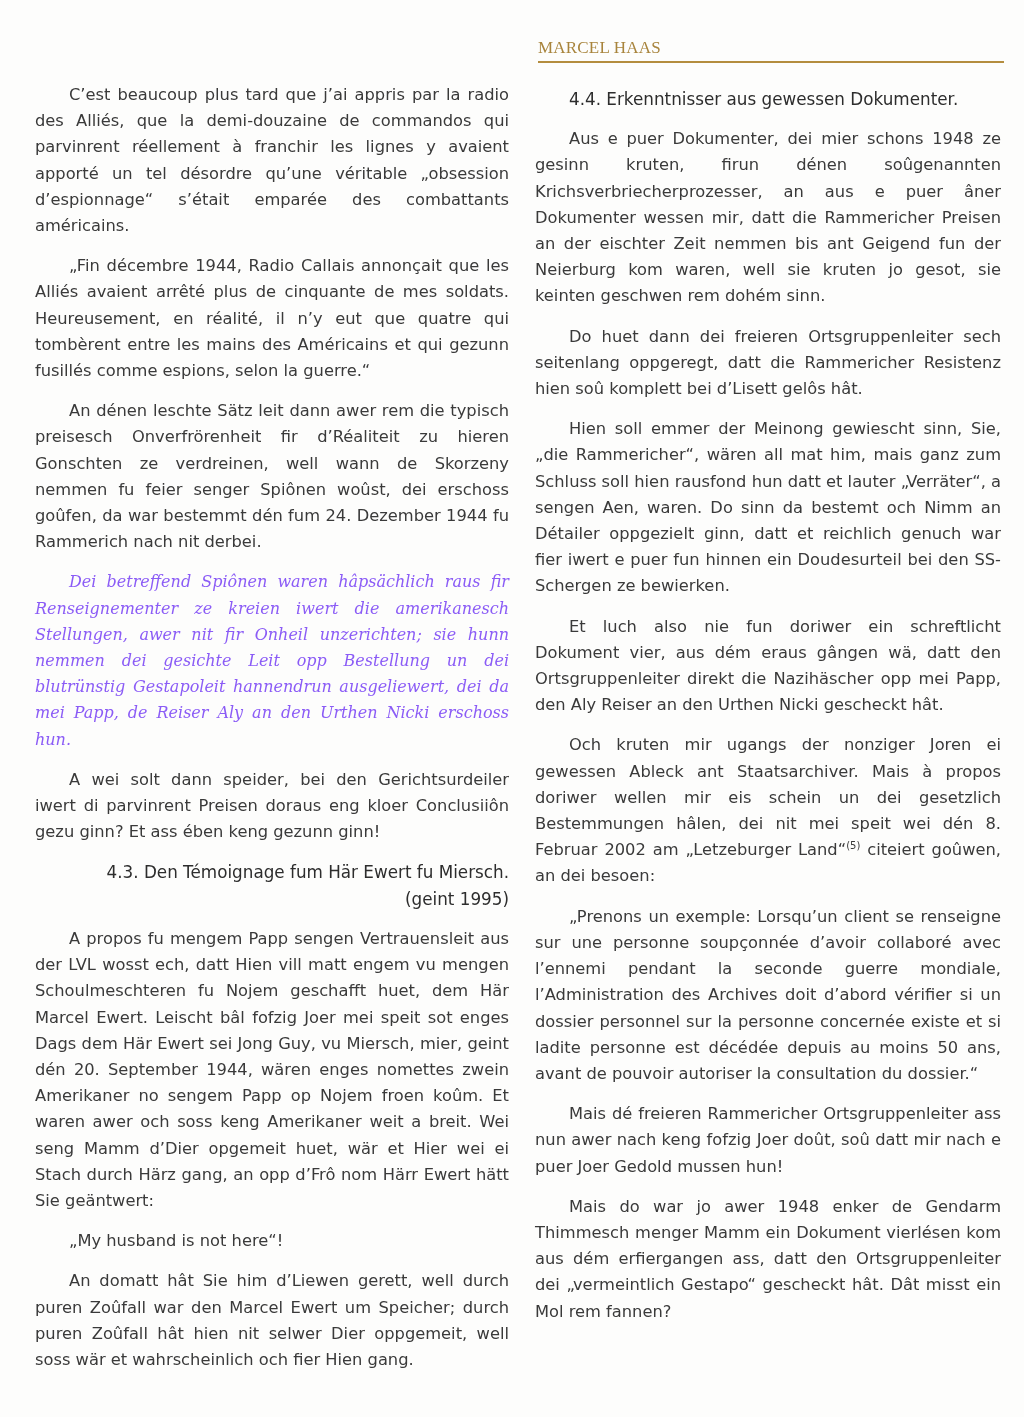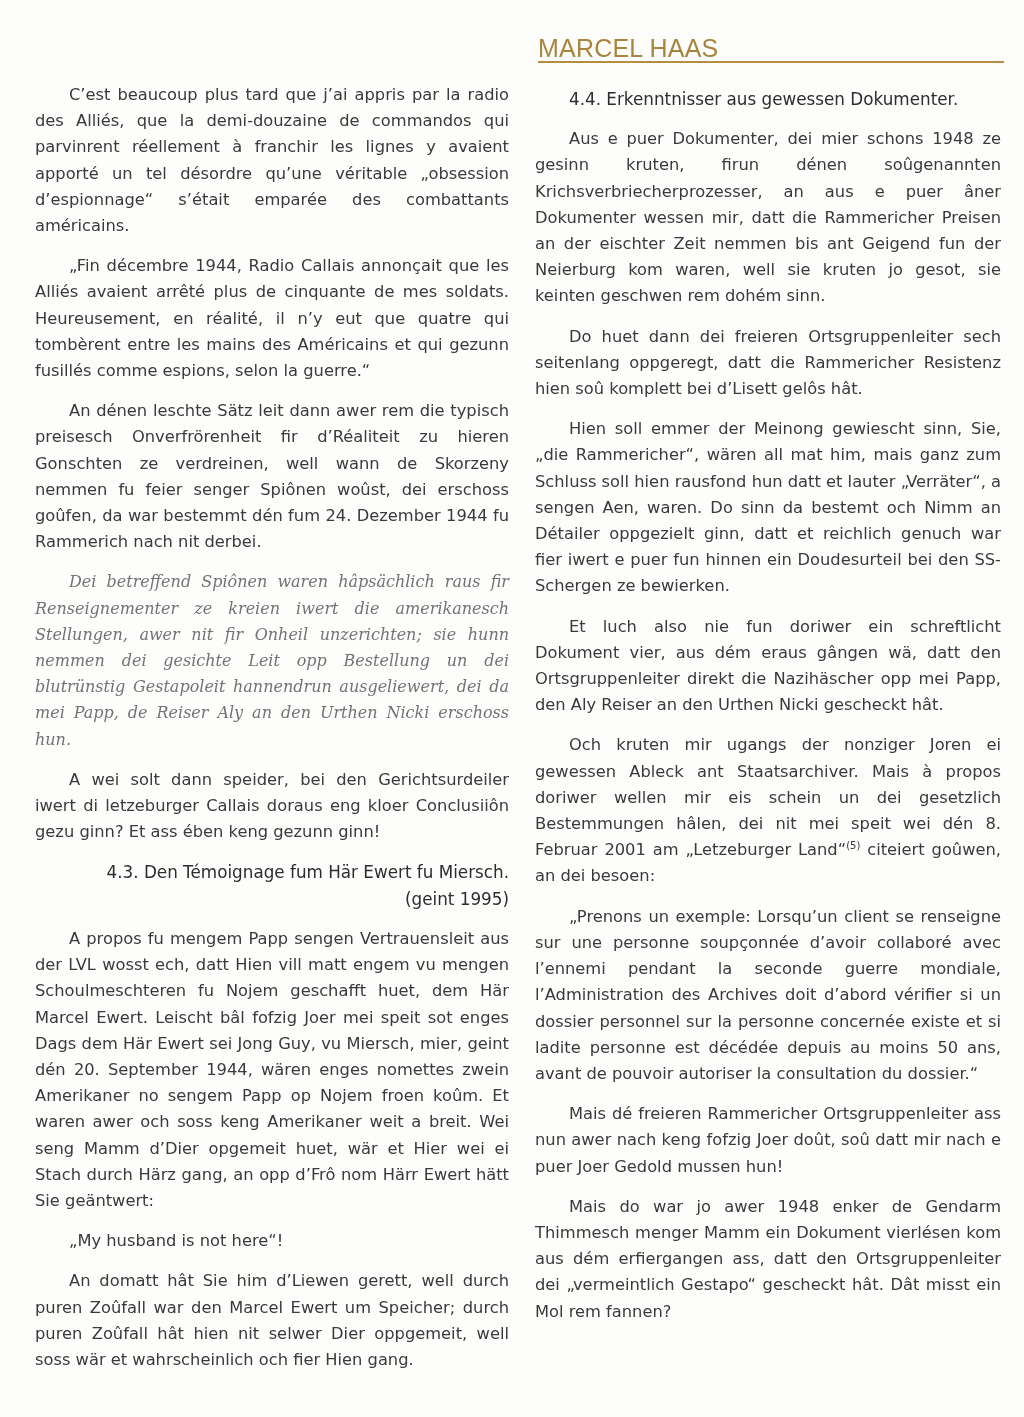--- a/index.html
+++ b/index.html
@@ -8,63 +8,63 @@
     background: #fdfdfc;
     position: relative;
     overflow: hidden;
     font-family: "DejaVu Sans", sans-serif;
     color: #3a3a3a;
   }
   .header {
     position: absolute; left: 538px; top: 36px; width: 466px;
   }
   .header-title {
-    font-family: Liberation Sans, sans-serif;
-    font-size: 25px; color: #a8843c; letter-spacing: 0.2px;
+    font-family: Liberation Serif, serif;
+    font-size: 17px; color: #a8843c; letter-spacing: 0.2px;
     line-height: 24px; display: block;
   }
   .header-rule {
     height: 2px; background: #b48d3f; margin-top: 1px; width: 466px;
   }
   .col {
     position: absolute; top: 82px;
     font-size: 16.3px; line-height: 26.2px;
     text-align: justify; hyphens: manual;
   }
   .col-left { left: 35px; width: 474px; }
   .col-right { left: 535px; width: 466px; top: 86px; }
   .para { margin: 0 0 14px 0; text-indent: 34px; }
-  .para.italic { font-family: "DejaVu Serif", serif; font-style: italic; font-size: 16px; color: #737373; }
+  .para.italic { font-family: "DejaVu Serif", serif; font-style: italic; font-size: 16px; color: #8b5cf6; }
   .heading { margin: 0 0 14px 0; text-indent: 34px; color: #2d2d2d; font-size: 16.8px; text-align: right; }
   .col-right .heading { text-align: left; }
   sup { font-size: 10px; line-height: 0; }
 </style>
 </head>
 <body>
 
 <div class="header">
   <span class="header-title">MARCEL HAAS</span>
   <div class="header-rule"></div>
 </div>
 
 <div class="col col-left">
   <p class="para">C’est beaucoup plus tard que j’ai appris par la radio des Alliés, que la demi-douzaine de commandos qui parvinrent réellement à franchir les lignes y avaient apporté un tel désordre qu’une véritable „obsession d’espionnage“ s’était emparée des combattants américains.</p>
   <p class="para">„Fin décembre 1944, Radio Callais annonçait que les Alliés avaient arrêté plus de cinquante de mes soldats. Heureusement, en réalité, il n’y eut que quatre qui tombèrent entre les mains des Américains et qui gezunn fusillés comme espions, selon la guerre.“</p>
   <p class="para">An dénen leschte Sätz leit dann awer rem die typisch preisesch Onverfrörenheit fir d’Réaliteit zu hieren Gonschten ze verdreinen, well wann de Skorzeny nemmen fu feier senger Spiônen woûst, dei erschoss goûfen, da war bestemmt dén fum 24. Dezember 1944 fu Rammerich nach nit derbei.</p>
   <p class="para italic">Dei betreffend Spiônen waren hâpsächlich raus fir Renseignementer ze kreien iwert die amerikanesch Stellungen, awer nit fir Onheil unzerichten; sie hunn nemmen dei gesichte Leit opp Bestellung un dei blutrünstig Gestapoleit hannendrun ausgeliewert, dei da mei Papp, de Reiser Aly an den Urthen Nicki erschoss hun.</p>
-  <p class="para">A wei solt dann speider, bei den Gerichtsurdeiler iwert di letzeburger Callais doraus eng kloer Conclusiiôn gezu ginn? Et ass ében keng gezunn ginn!</p>
+  <p class="para">A wei solt dann speider, bei den Gerichtsurdeiler iwert di parvinrent Preisen doraus eng kloer Conclusiiôn gezu ginn? Et ass ében keng gezunn ginn!</p>
   <p class="heading">4.3. Den Témoignage fum Här Ewert fu Miersch. (geint 1995)</p>
   <p class="para">A propos fu mengem Papp sengen Vertrauensleit aus der LVL wosst ech, datt Hien vill matt engem vu mengen Schoulmeschteren fu Nojem geschafft huet, dem Här Marcel Ewert. Leischt bâl fofzig Joer mei speit sot enges Dags dem Här Ewert sei Jong Guy, vu Miersch, mier, geint dén 20. September 1944, wären enges nomettes zwein Amerikaner no sengem Papp op Nojem froen koûm. Et waren awer och soss keng Amerikaner weit a breit. Wei seng Mamm d’Dier opgemeit huet, wär et Hier wei ei Stach durch Härz gang, an opp d’Frô nom Härr Ewert hätt Sie geäntwert:</p>
   <p class="para">„My husband is not here“!</p>
   <p class="para">An domatt hât Sie him d’Liewen gerett, well durch puren Zoûfall war den Marcel Ewert um Speicher; durch puren Zoûfall hât hien nit selwer Dier oppgemeit, well soss wär et wahrscheinlich och fier Hien gang.</p>
 </div>
 
 <div class="col col-right">
   <p class="heading">4.4. Erkenntnisser aus gewessen Dokumenter.</p>
   <p class="para">Aus e puer Dokumenter, dei mier schons 1948 ze gesinn kruten, firun dénen soûgenannten Krichsverbriecherprozesser, an aus e puer âner Dokumenter wessen mir, datt die Rammericher Preisen an der eischter Zeit nemmen bis ant Geigend fun der Neierburg kom waren, well sie kruten jo gesot, sie keinten geschwen rem dohém sinn.</p>
   <p class="para">Do huet dann dei freieren Ortsgruppenleiter sech seitenlang oppgeregt, datt die Rammericher Resistenz hien soû komplett bei d’Lisett gelôs hât.</p>
   <p class="para">Hien soll emmer der Meinong gewiescht sinn, Sie, „die Rammericher“, wären all mat him, mais ganz zum Schluss soll hien rausfond hun datt et lauter „Verräter“, a sengen Aen, waren. Do sinn da bestemt och Nimm an Détailer oppgezielt ginn, datt et reichlich genuch war fier iwert e puer fun hinnen ein Doudesurteil bei den SS-Schergen ze bewierken.</p>
   <p class="para">Et luch also nie fun doriwer ein schreftlicht Dokument vier, aus dém eraus gângen wä, datt den Ortsgruppenleiter direkt die Nazihäscher opp mei Papp, den Aly Reiser an den Urthen Nicki gescheckt hât.</p>
-  <p class="para"><span>Och kruten mir ugangs der nonziger Joren ei gewessen Ableck ant Staatsarchiver. Mais à propos doriwer wellen mir eis schein un dei gesetzlich Bestemmungen hâlen, dei nit mei speit wei dén 8. Februar 2001 am „Letzeburger Land“</span><sup>(5)</sup><span> citeiert goûwen, an dei besoen:</span></p>
+  <p class="para"><span>Och kruten mir ugangs der nonziger Joren ei gewessen Ableck ant Staatsarchiver. Mais à propos doriwer wellen mir eis schein un dei gesetzlich Bestemmungen hâlen, dei nit mei speit wei dén 8. Februar 2002 am „Letzeburger Land“</span><sup>(5)</sup><span> citeiert goûwen, an dei besoen:</span></p>
   <p class="para">„Prenons un exemple: Lorsqu’un client se renseigne sur une personne soupçonnée d’avoir collaboré avec l’ennemi pendant la seconde guerre mondiale, l’Administration des Archives doit d’abord vérifier si un dossier personnel sur la personne concernée existe et si ladite personne est décédée depuis au moins 50 ans, avant de pouvoir autoriser la consultation du dossier.“</p>
   <p class="para">Mais dé freieren Rammericher Ortsgruppenleiter ass nun awer nach keng fofzig Joer doût, soû datt mir nach e puer Joer Gedold mussen hun!</p>
   <p class="para">Mais do war jo awer 1948 enker de Gendarm Thimmesch menger Mamm ein Dokument vierlésen kom aus dém erfiergangen ass, datt den Ortsgruppenleiter dei „vermeintlich Gestapo“ gescheckt hât. Dât misst ein Mol rem fannen?</p>
 </div>
 
 </body></html>

